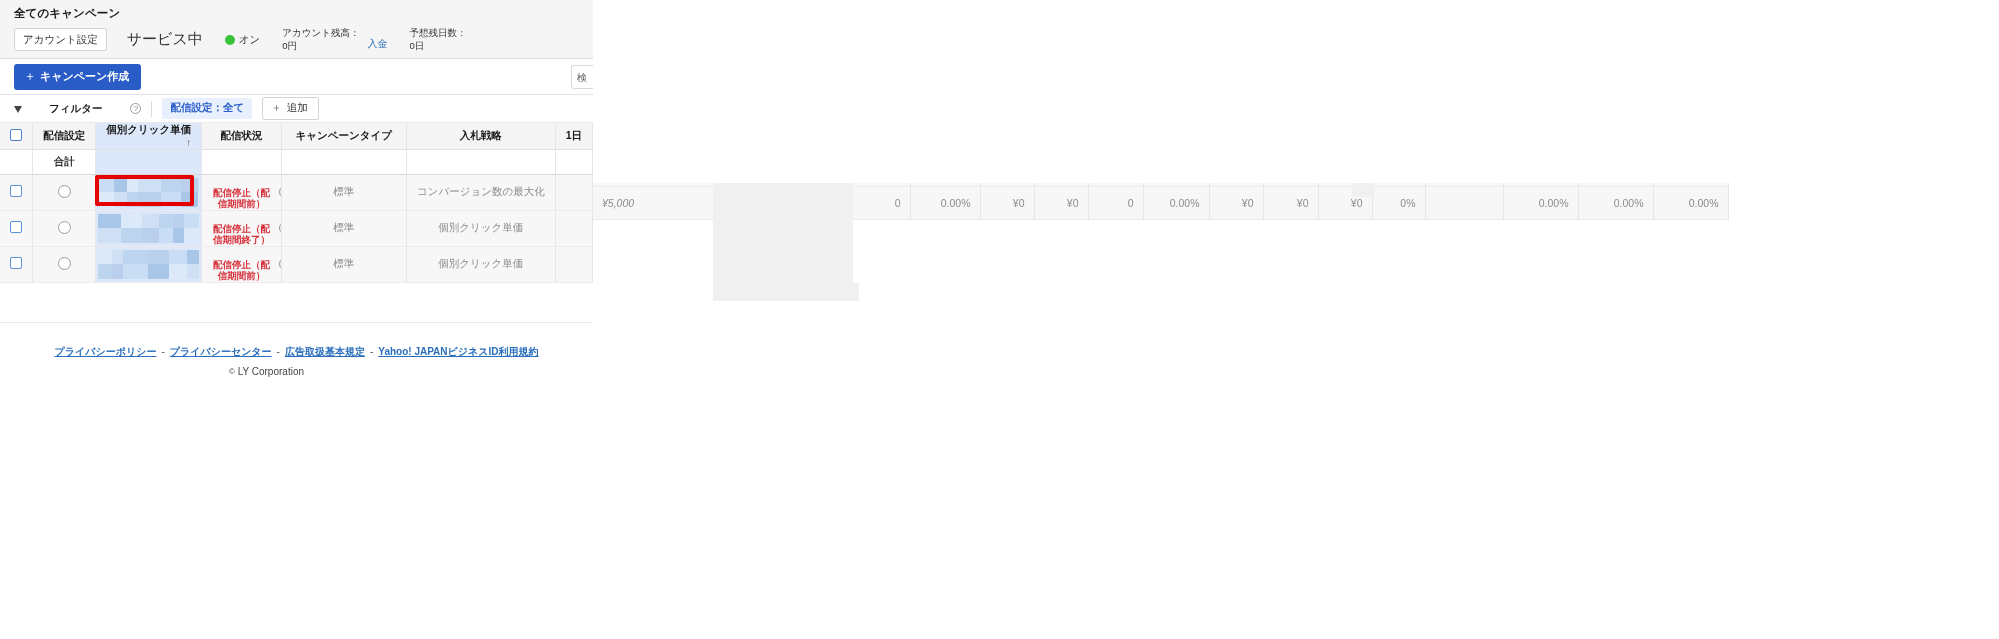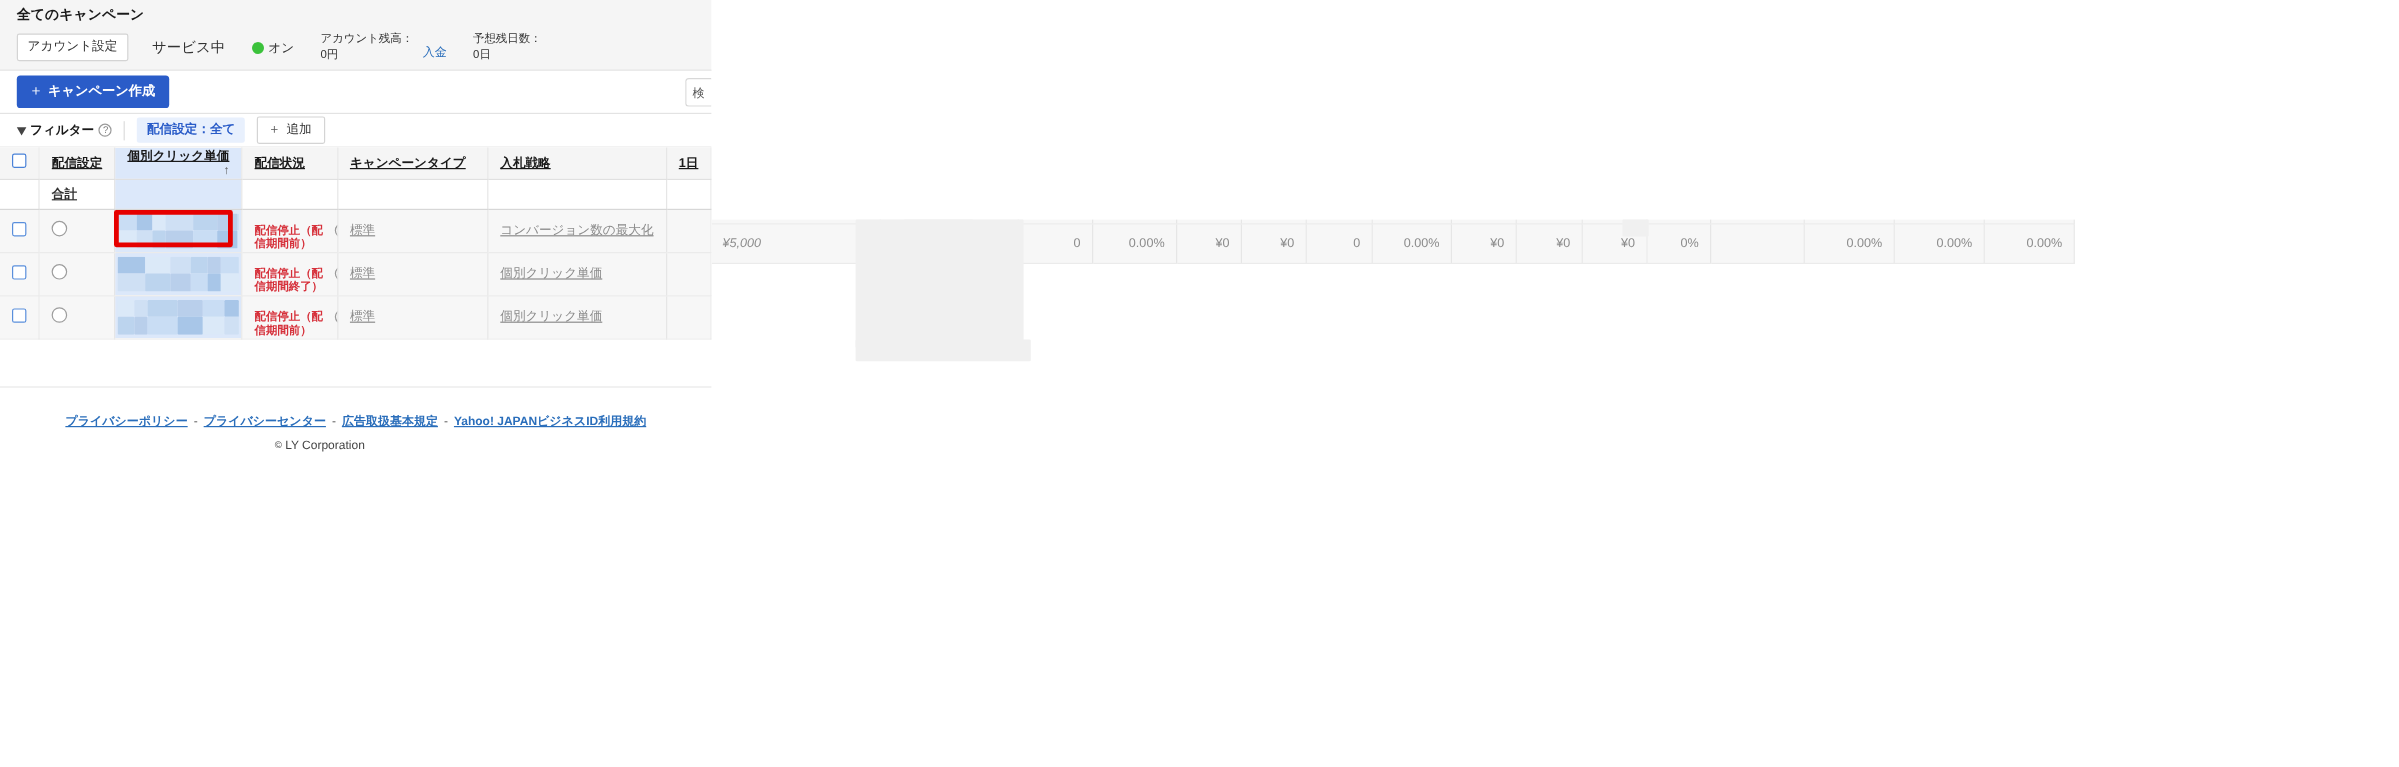--- a/index.html
+++ b/index.html
@@ -55,21 +55,21 @@
     border: 1px solid #d4d4d4;
     border-radius: 2px;
     font-size: 10.5px;
     color: #333;
     padding: 4px 8px 5px 8px;
     line-height: 12px;
     cursor: pointer;
     white-space: nowrap;
   }
   .acct-status {
-    font-size: 12px;
+    font-size: 15px;
     color: #333;
     margin-left: 20px;
     white-space: nowrap;
   }
   .acct-on-wrap {
     display: flex;
     align-items: center;
     margin-left: 22px;
     white-space: nowrap;
   }
@@ -146,21 +146,21 @@
     height: 28px;
     background: #ffffff;
     display: flex;
     align-items: center;
     padding: 0 14px;
     border-bottom: 1px solid #eaeaea;
   }
   .filter-label {
     display: flex; align-items: center;
     font-size: 10.5px; color: #1a1a1a; font-weight: bold;
-    cursor: pointer; white-space: nowrap;
+    cursor: pointer; white-space: nowrap; gap: 24px;
   }
   .funnel {
     width: 0; height: 0;
     border-left: 4.5px solid transparent;
     border-right: 4.5px solid transparent;
     border-top: 7px solid #444;
     margin-right: 3px;
     position: relative;
     top: 1px;
   }
@@ -201,25 +201,24 @@
   table.grid {
     border-collapse: collapse;
     table-layout: fixed;
     font-size: 10.5px;
     color: #333;
   }
   table.grid th, table.grid td {
     border-right: 1px solid #e6e6e6;
     border-bottom: 1px solid #ebebeb;
     padding: 0 10px;
-    text-align: left;
+    text-align: center;
     vertical-align: middle;
     overflow: hidden;
     white-space: nowrap;
-    text-decoration: underline;
   }
   table.grid thead th {
     background: #f5f5f5;
     font-weight: bold;
     font-size: 10.5px;
     color: #1a1a1a;
     height: 26px;
     border-bottom: 1px solid #e0e0e0;
   }
   th.col-name-head { background: #dce8fa !important; }

